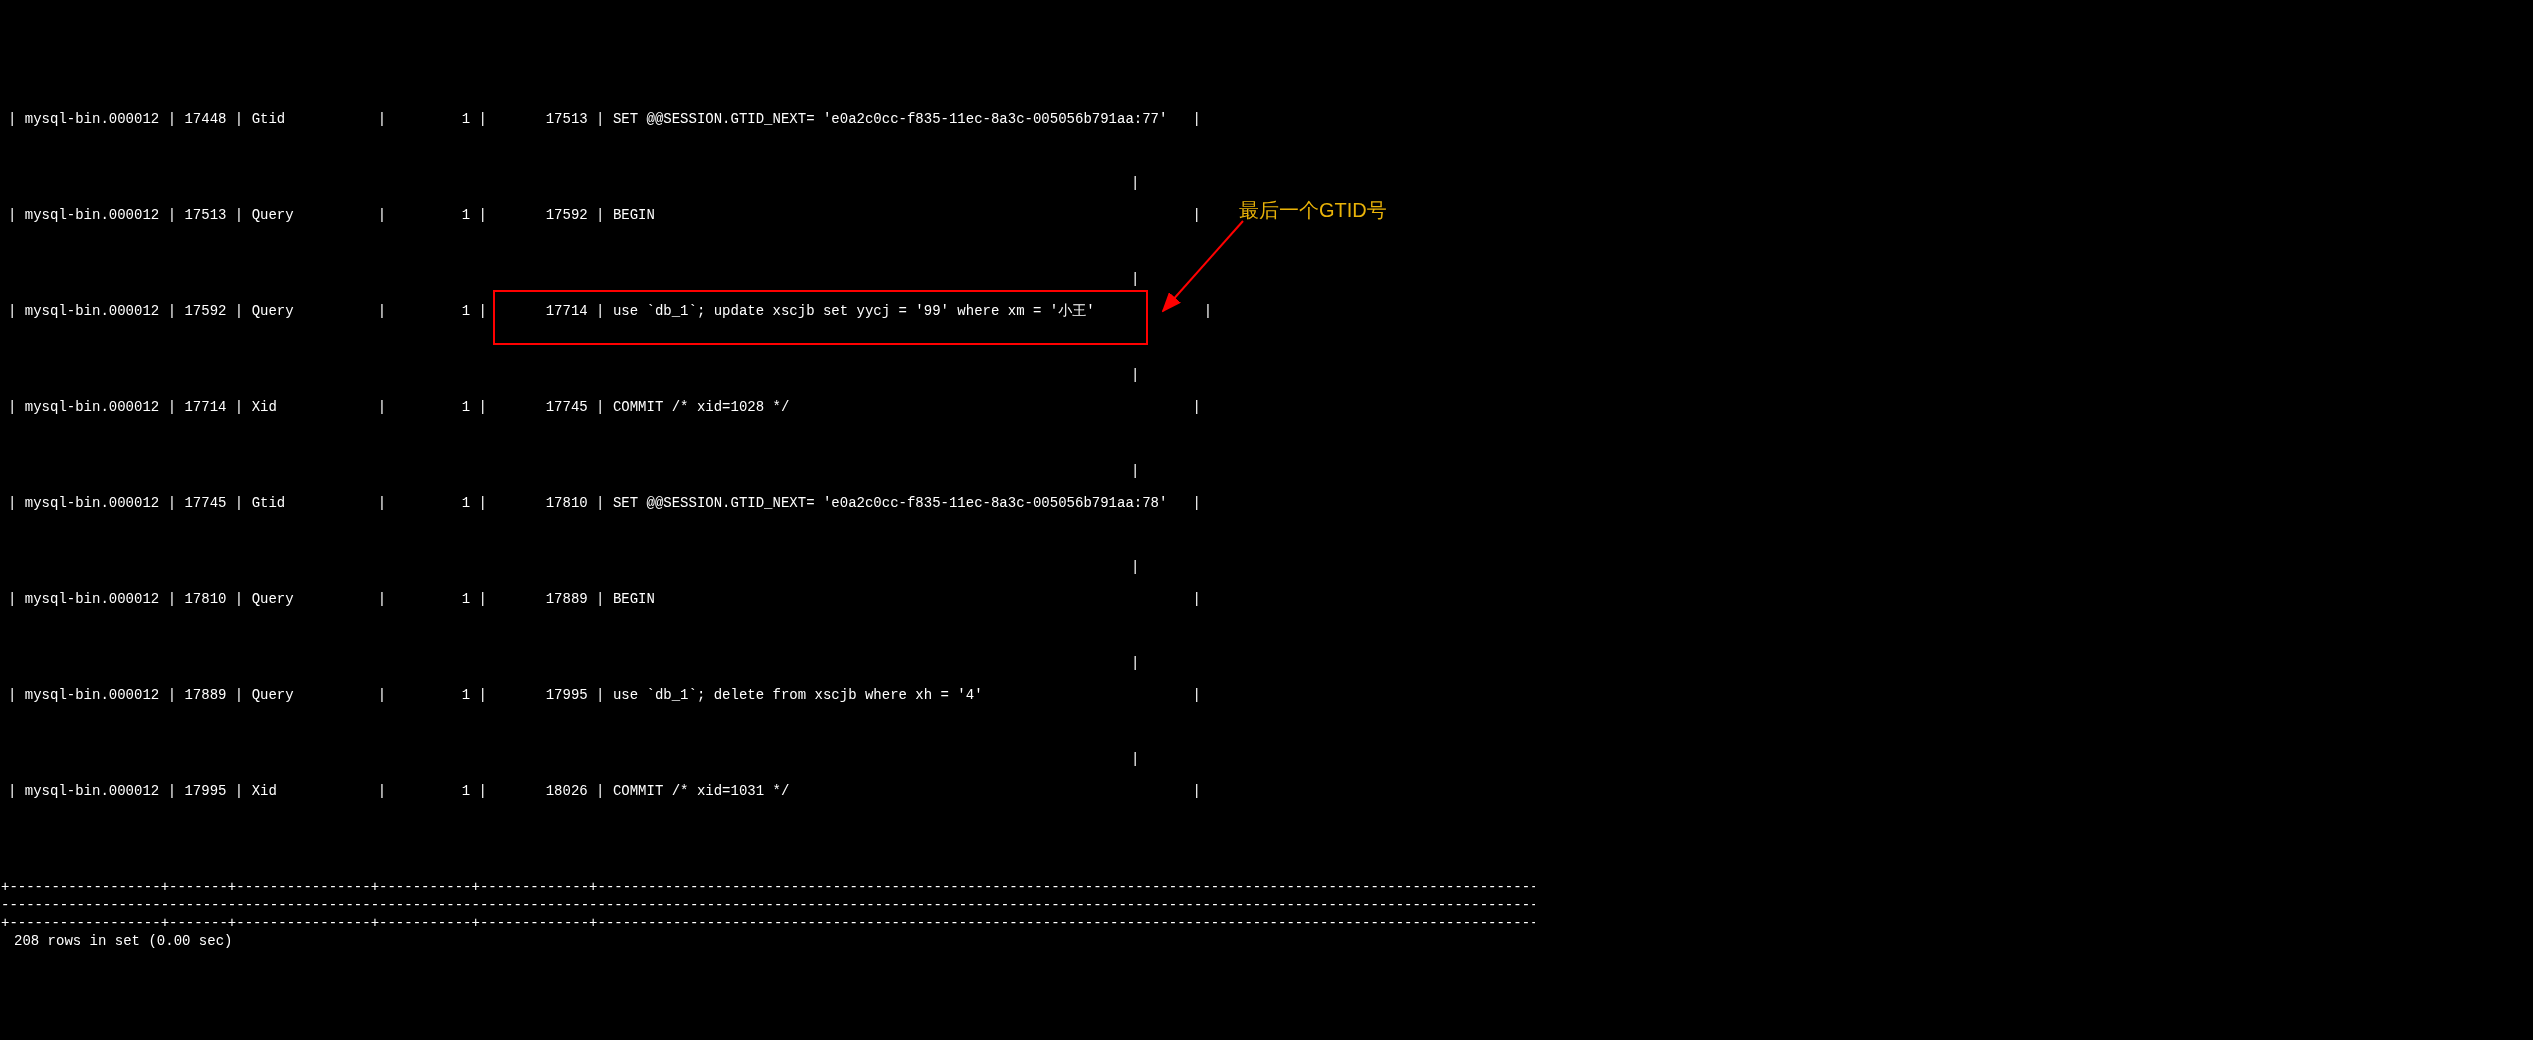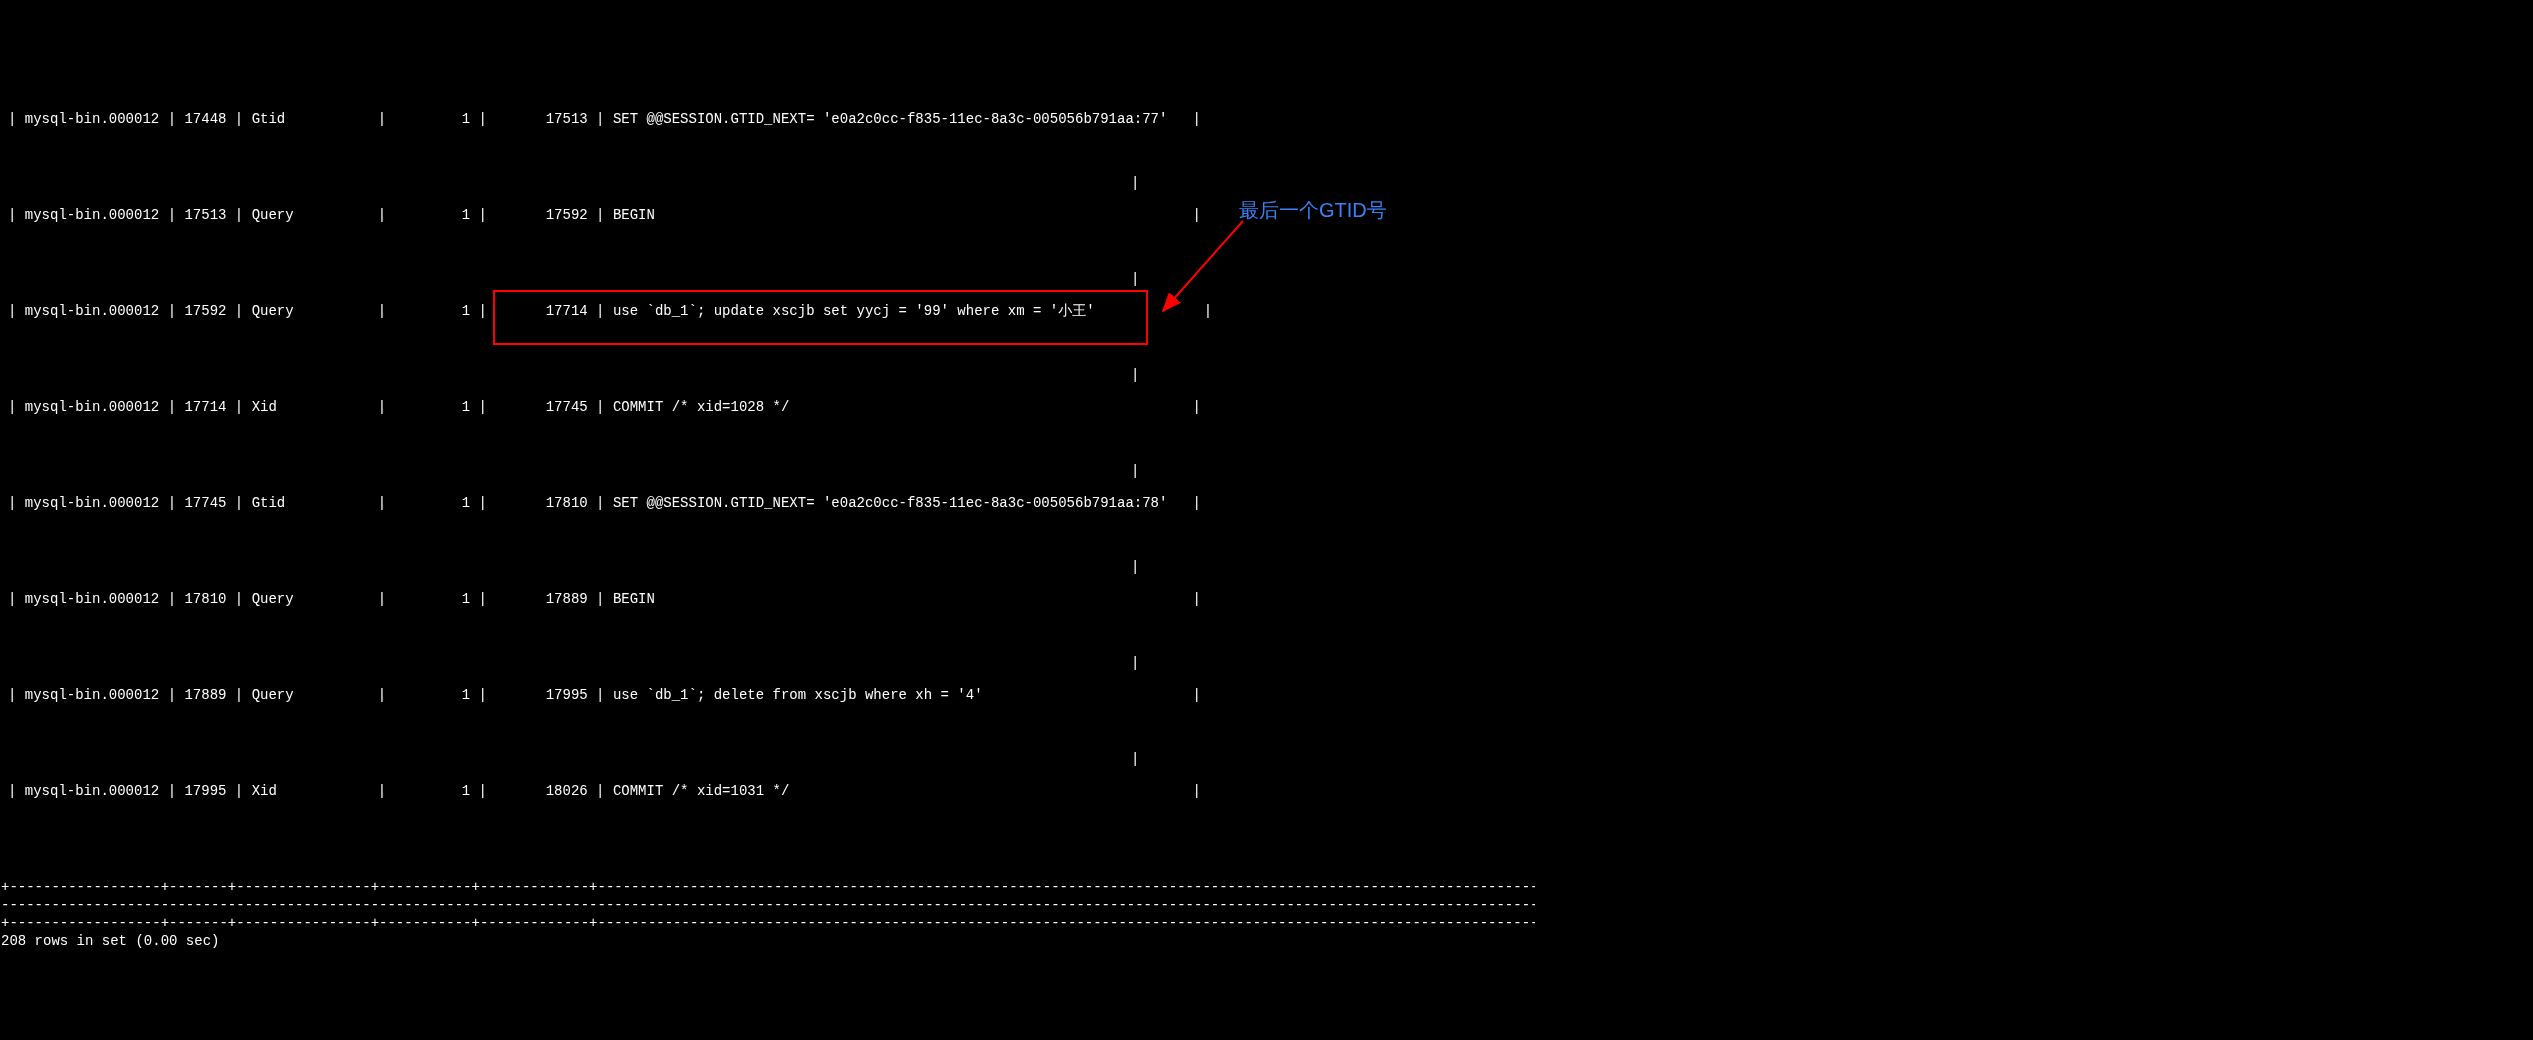--- a/index.html
+++ b/index.html
@@ -14,33 +14,33 @@
       position: relative;
       width: 2533px;
       height: 1040px;
       overflow: hidden;
     }
     .row1 { display: block; padding-left: 8px; height: 32px; }
     .row2 { display: block; padding-left: 1px; height: 32px; }
     .gap { display: block; height: 32px; padding-left: 1131px; }
     .gap::before { content: "|"; }
     .separator-row { display: block; height: 18px; padding-left: 1px; font-size: 14px; overflow: hidden; width: 1535px; white-space: nowrap; }
-    .footer-line { display: block; height: 18px; padding-left: 1px; }
+    .footer-line { display: block; height: 18px; padding-left: 14px; }
     .highlight-box {
       position: absolute;
       border: 2px solid #ff0000;
       left: 493px;
       top: 290px;
       width: 655px;
       height: 55px;
       pointer-events: none;
     }
     .annotation-label {
       position: absolute;
-      color: #3b82f6;
+      color: #eab308;
       font-size: 20px;
       left: 1239px;
       top: 194px;
       font-family: 'Microsoft YaHei', SimSun, sans-serif;
       white-space: nowrap;
       text-align: right;
     }
     .arrow-svg {
       position: absolute;
       left: 1153px;

